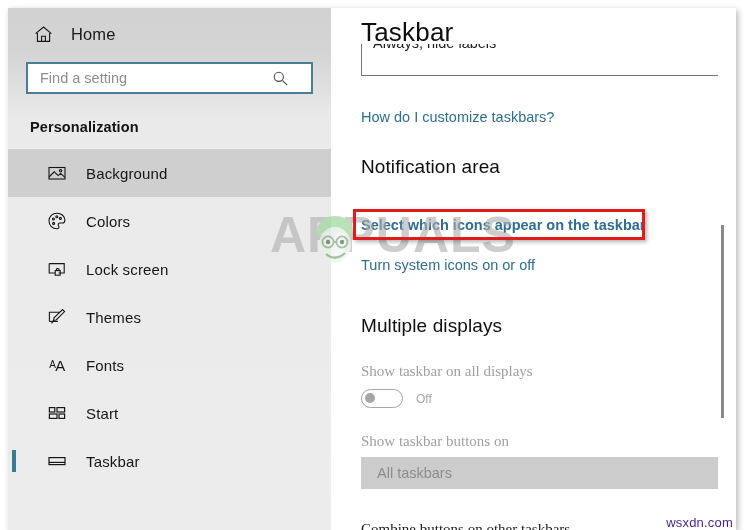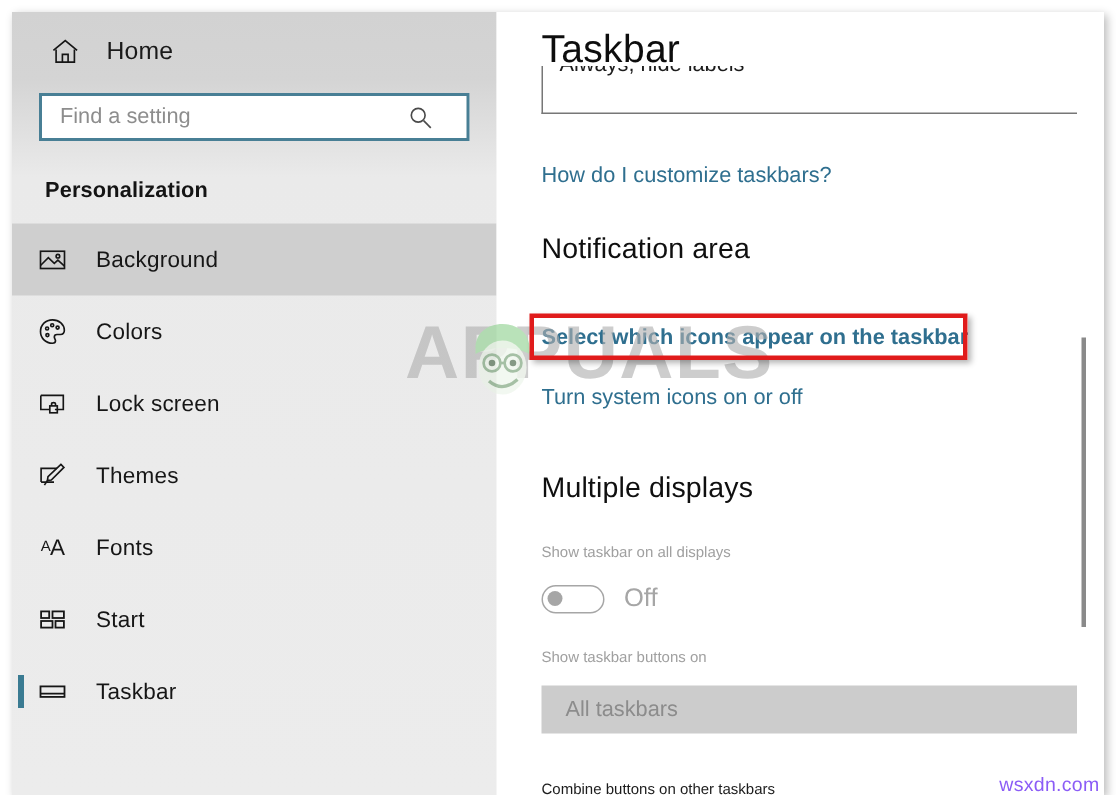--- a/index.html
+++ b/index.html
@@ -85,21 +85,21 @@
     letter-spacing: 0.1px;
   }
 
   #nav-list { margin-top: 14px; }
 
   .nav-item {
     position: relative;
     height: 48px;
     display: flex;
     align-items: center;
-    padding-left: 16px;
+    padding-left: 38px;
     gap: 18px;
     cursor: default;
   }
   .nav-item.hovered { background: #cfcfcf; }
   .nav-item .sel-bar {
     position: absolute;
     left: 4px;
     top: 13px;
     width: 4px;
     height: 22px;
@@ -194,23 +194,24 @@
   }
   #head-notification { top: 148px; }
   #head-displays { top: 307px; }
 
   #link-select-icons { left: 30px; top: 209px; font-weight: bold; }
   #link-system-icons { left: 30px; top: 249px; }
 
   .field-label {
     position: absolute;
     left: 30px;
-    font-size: 10px;
+    font-size: 15px;
     color: #a0a0a0;
     white-space: nowrap;
+    font-family: Liberation Serif, serif;
   }
   #label-show-all { top: 355px; }
   #label-buttons-on { top: 425px; }
   #label-combine { top: 513px; color: #1c1c1c; }
 
   
   #toggle-row {
     position: absolute;
     left: 30px;
     top: 381px;
@@ -230,21 +231,21 @@
   .toggle .knob {
     position: absolute;
     left: 3px;
     top: 3px;
     width: 10px;
     height: 10px;
     border-radius: 50%;
     background: #a6a6a6;
   }
   .toggle-state {
-    font-size: 17px;
+    font-size: 12px;
     color: #a6a6a6;
   }
 
   
   #combo-taskbars {
     position: absolute;
     left: 30px;
     top: 449px;
     width: 357px;
     height: 32px;
@@ -318,21 +319,21 @@
     top: 6px;
     width: 54px;
     height: 58px;
   }
 
   #wm-corner {
     position: absolute;
     right: 1px;
     bottom: 0px;
     font-size: 13px;
-    color: #8b5cf6;
+    color: #4c1d95;
     background: #ffffff;
     padding: 1px 2px 0 4px;
     z-index: 9;
     letter-spacing: 0.2px;
   }
 </style>
 </head>
 <body>
 
 <div id="screen">

